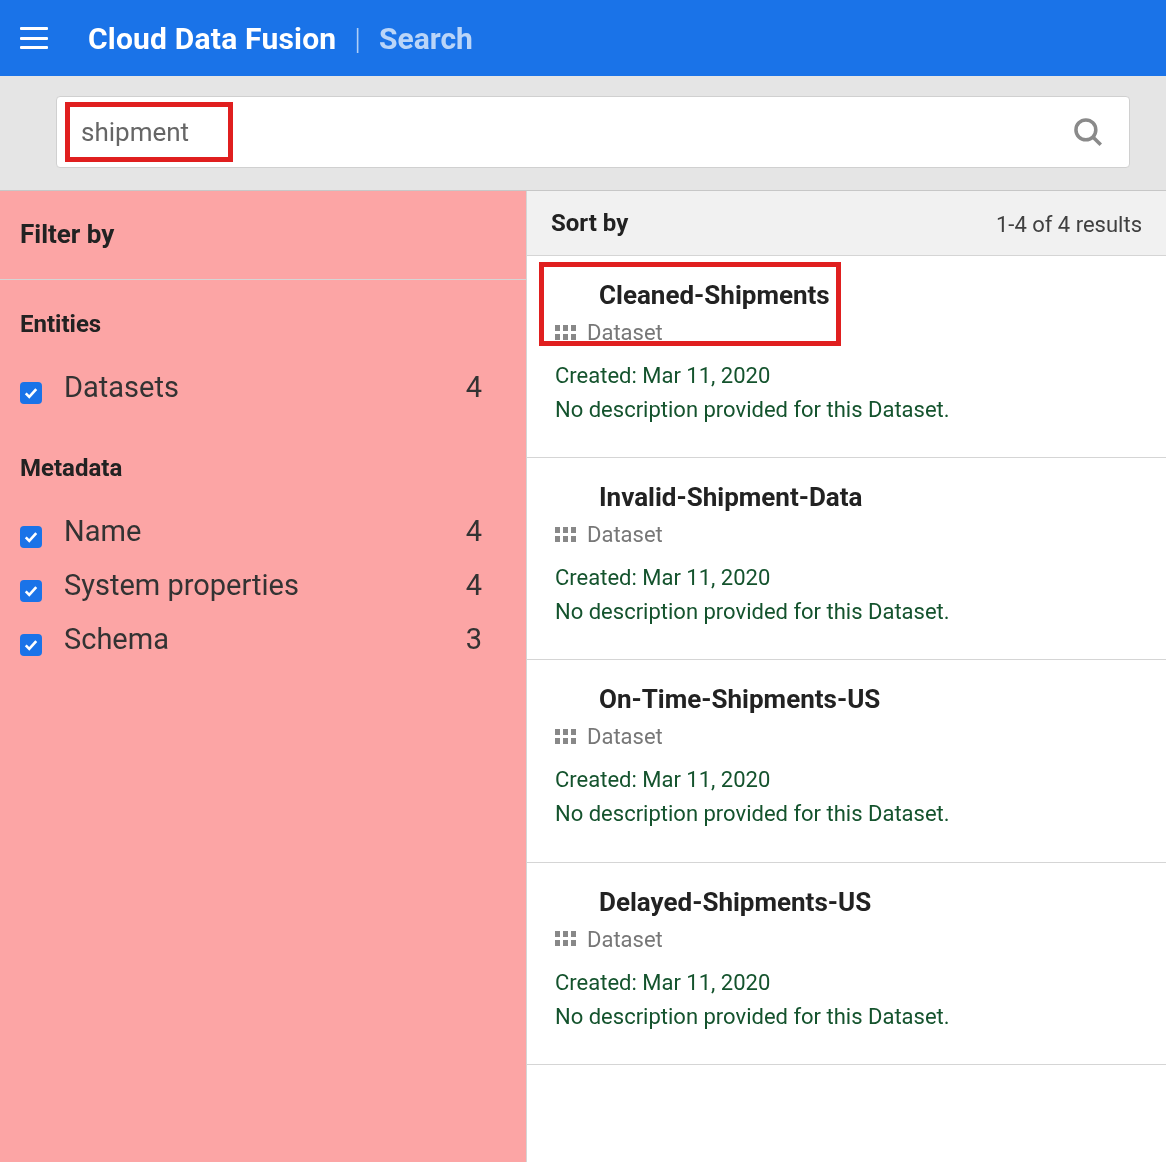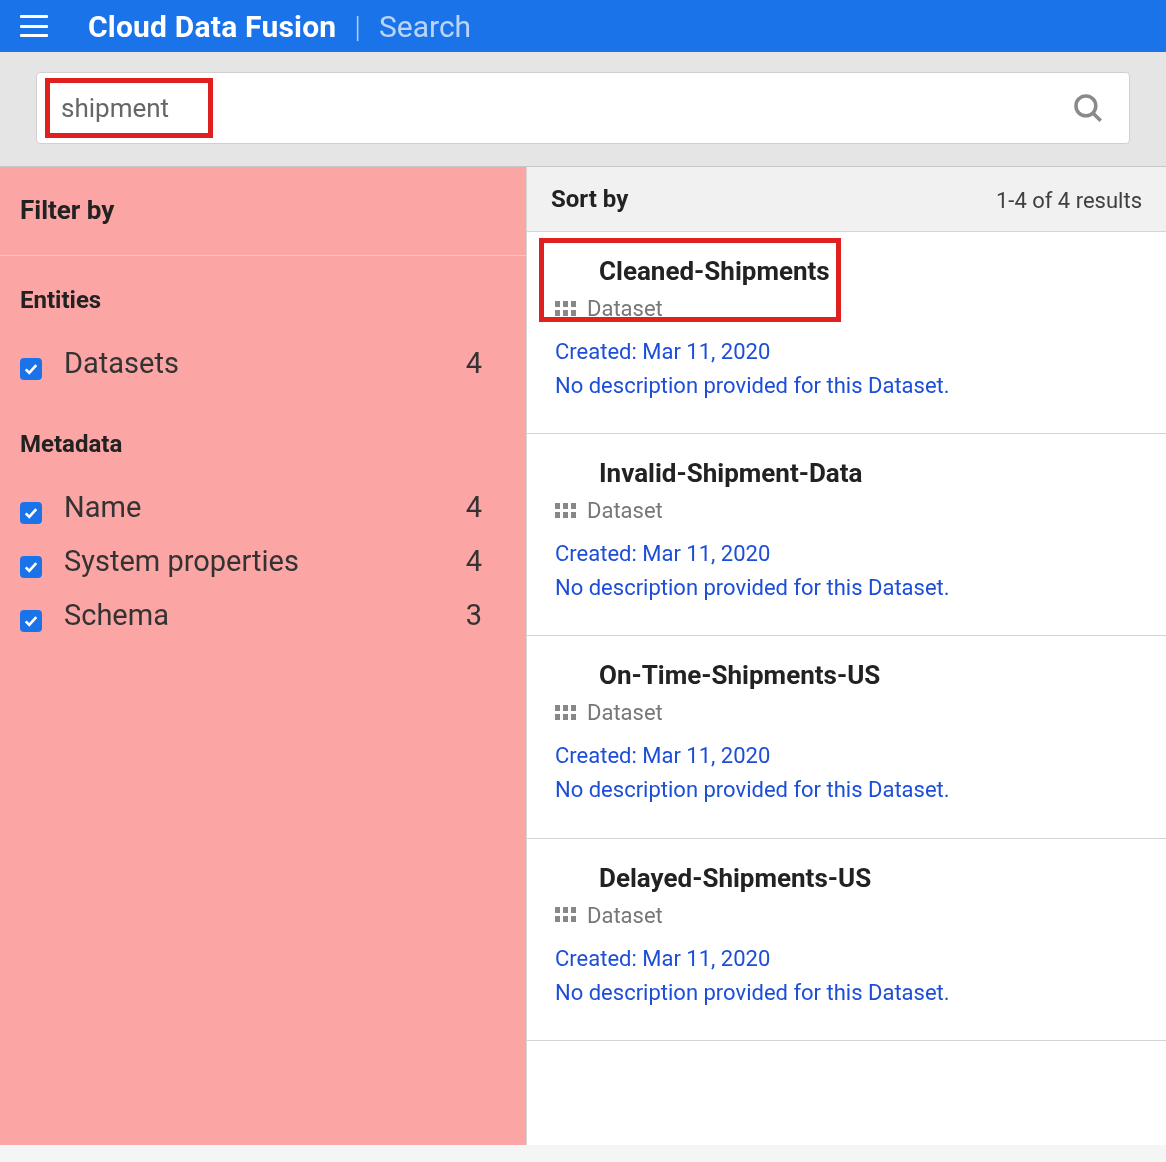--- a/index.html
+++ b/index.html
@@ -1,24 +1,24 @@
 <!DOCTYPE html>
 <html><head>
 <meta charset="utf-8">
 <style>
 * { margin:0; padding:0; box-sizing:border-box; font-family:-apple-system,BlinkMacSystemFont,"Segoe UI",Roboto,Helvetica,Arial,sans-serif; }
 body { width:1166px; height:1162px; background:#f5f5f5; overflow:hidden; }
-.header { background:#1a73e8; height:52px; display:flex; align-items:center; padding:0 20px; color:#fff; }
+.header { background:#1a73e8; height:76px; display:flex; align-items:center; padding:0 20px; color:#fff; }
 .hamburger { width:28px; height:22px; display:flex; flex-direction:column; justify-content:space-between; cursor:pointer; margin-right:40px; }
 .hamburger span { display:block; height:3px; background:#fff; border-radius:1px; }
 .app-title { font-size:30px; font-weight:700; letter-spacing:0.2px; }
 .divider { font-size:30px; font-weight:300; color:rgba(255,255,255,0.65); margin:0 18px; }
-.page-title { font-size:30px; font-weight:400; color:rgba(255,255,255,0.7); }
+.page-title { font-size:30px; font-weight:700; color:rgba(255,255,255,0.7); }
 .search-bar-area { background:#e5e5e5; padding:20px 36px 22px 36px; border-bottom:1px solid #c7c7c7; }
-.search-box { position:relative; background:#fff; border:1px solid #d0d0d0; border-radius:4px; height:72px; display:flex; align-items:center; padding:0 24px; }
+.search-box { position:relative; background:#fff; border:1px solid #d0d0d0; border-radius:4px; height:72px; display:flex; align-items:center; padding:0 24px;margin-left:20px; }
 .search-input { flex:1; border:none; outline:none; font-size:26px; color:#666; background:transparent; }
 .search-icon-btn { width:34px; height:34px; color:#8a8a8a; cursor:pointer; display:flex; align-items:center; justify-content:center; }
 .highlight-box { position:absolute; border:5px solid #e01f1f; pointer-events:none; }
 .main { display:flex; height:calc(100% - 68px - 116px); }
 .sidebar { width:527px; background:#fca5a5; border-right:1px solid #d5d5d5; }
 .filter-header { padding:28px 20px 30px 20px; font-size:26px; font-weight:700; color:#222; border-bottom:1px solid #d5d5d5; }
 .filter-section { padding:30px 44px 20px 20px; }
 .filter-section-title { font-size:24px; font-weight:700; color:#222; margin-bottom:22px; }
 .filter-row { display:flex; align-items:flex-end; padding:10px 0; font-size:29px; }
 .checkbox { width:22px; height:22px; border-radius:4px; background:#1a73e8; margin-right:22px; display:flex; align-items:center; justify-content:center; flex-shrink:0; cursor:pointer; }
@@ -28,21 +28,21 @@
 .results { flex:1; background:#fff; display:flex; flex-direction:column; }
 .sort-bar { display:flex; align-items:flex-end; padding:18px 24px; background:#f1f1f1; border-bottom:1px solid #d5d5d5; }
 .sort-label { font-size:24px; font-weight:700; color:#222; margin-right:20px; }
 .sort-select { background:#c9c9c9; padding:14px 20px; border-radius:2px; display:flex; align-items:center; cursor:pointer; font-size:22px; color:#3c3c3c; font-weight:400; }
 .sort-select svg { margin-left:34px; width:18px; height:18px; }
 .results-count { margin-left:auto; font-size:22px; color:#404040; }
 .result-item { padding:24px 24px 30px 28px; border-bottom:1px solid #d5d5d5; position:relative; }
 .result-title { font-size:26px; font-weight:700; color:#222; margin-bottom:10px;margin-left:44px; }
 .result-type { display:flex; align-items:center; font-size:22px; color:#777; margin-bottom:14px; }
 .dataset-icon { width:22px; height:16px; margin-right:10px; display:inline-flex; }
-.result-meta { font-size:22px; color:#1d4ed8; line-height:1.55; }
+.result-meta { font-size:22px; color:#14532d; line-height:1.55; }
 </style>
 </head>
 <body>
 
 <div class="header">
   <div class="hamburger">
     <span></span>
       <span></span>
       <span></span>
   </div>

